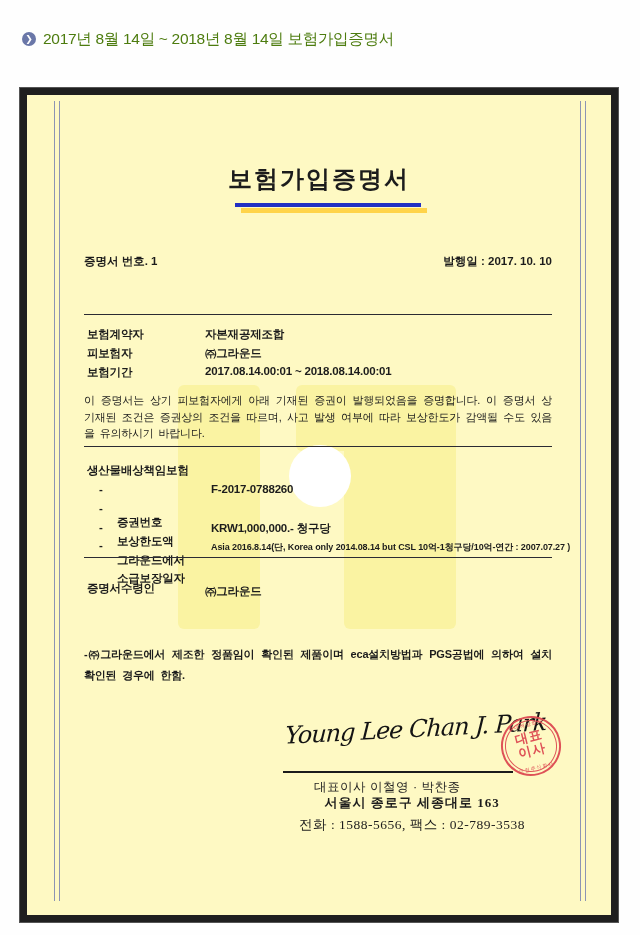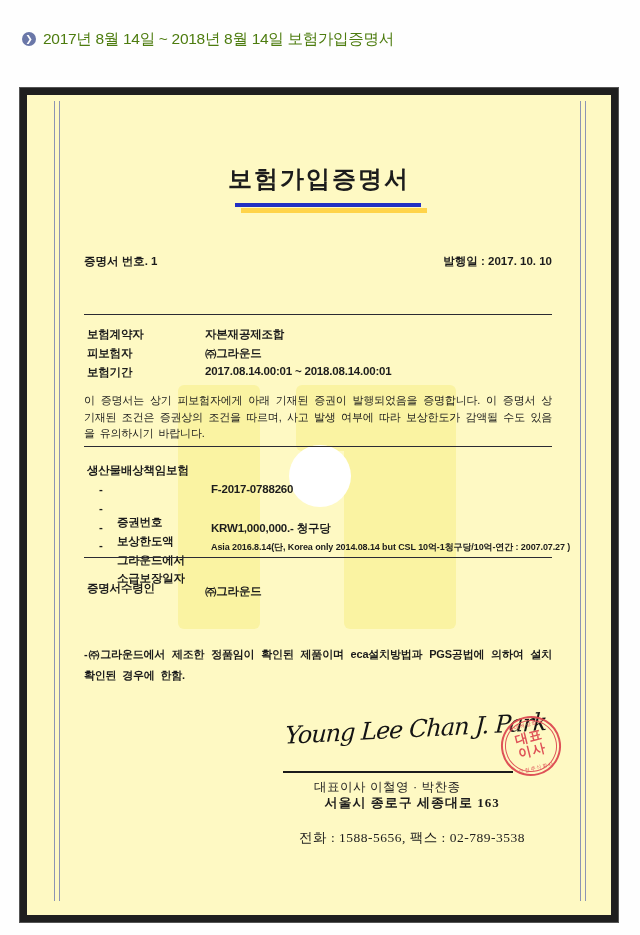--- a/index.html
+++ b/index.html
@@ -77,21 +77,21 @@
                 border:1px solid #dd4a52;border-radius:50%;}
   .stamp-inner{position:absolute;left:0;top:12px;width:100%;text-align:center;font-size:13px;
                font-weight:800;line-height:14px;letter-spacing:1px;}
   .stamp-rim{position:absolute;width:100%;text-align:center;font-size:5px;letter-spacing:1px;}
   .rim-t{top:3px;} .rim-b{bottom:3px;}
   .signer{left:287px;top:684px;font-size:12.5px;font-weight:500;letter-spacing:0.5px;color:#222;}
   .addr-wrap{left:170px;top:699px;width:430px;text-align:center;
              font-family:"Liberation Serif","DejaVu Serif",serif;}
   .addr-wrap div{position:static;}
   .addr{font-size:13px;font-weight:700;letter-spacing:1px;}
-  .phone{font-size:13.5px;margin-top:17px;letter-spacing:0.5px;}
+  .phone{font-size:13.5px;margin-top:4px;letter-spacing:0.5px;}
 </style>
 </head>
 <body>
 
 <div class="page">
 
   <div class="hdr">
     <span class="hdr-icon">❯</span>
     <span class="hdr-title">2017년 8월 14일 ~ 2018년 8월 14일 보험가입증명서</span>
   </div>

